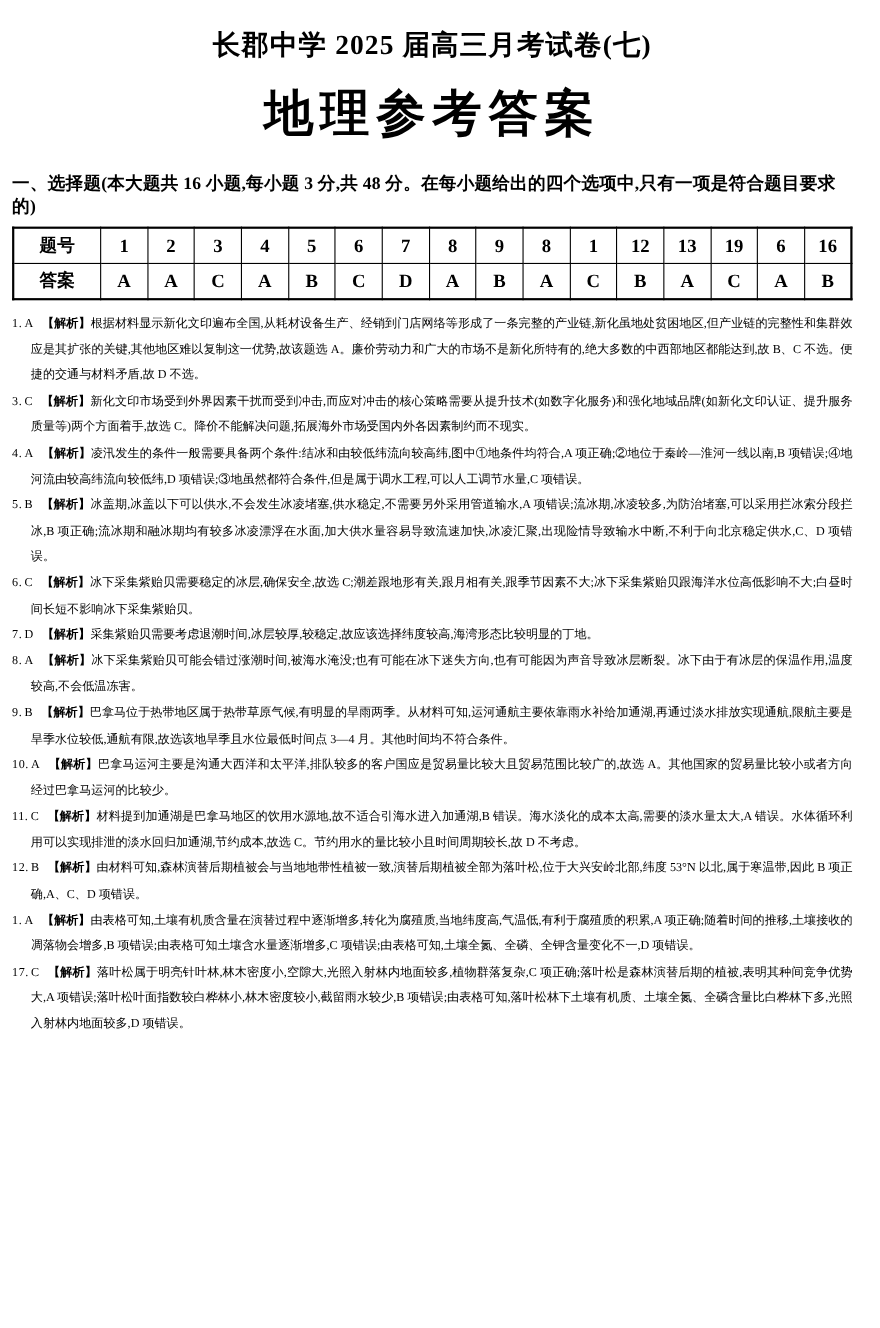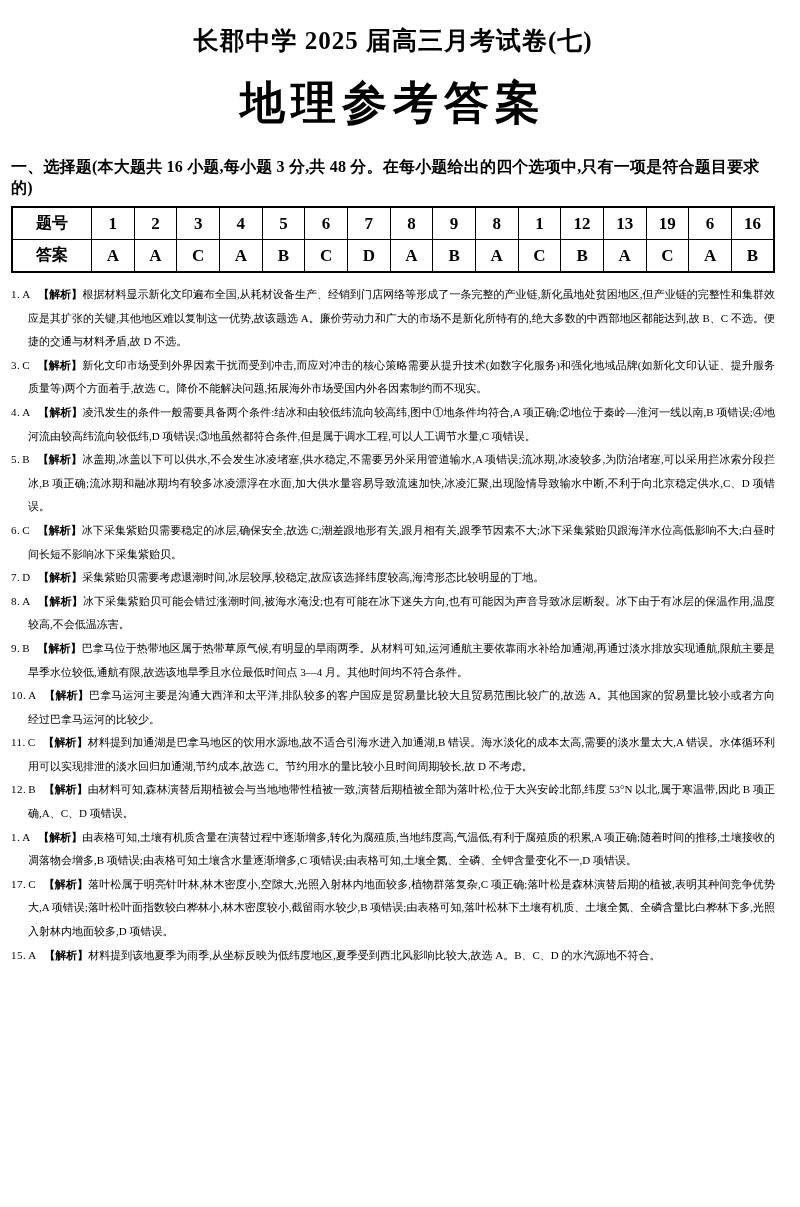--- a/index.html
+++ b/index.html
@@ -137,16 +137,15 @@
   <p class="exp"><span class="num">10.</span><span class="ans">A</span><span class="tag">【解析】</span><span class="txt">巴拿马运河主要是沟通大西洋和太平洋,排队较多的客户国应是贸易量比较大且贸易范围比较广的,故选 A。其他国家的贸易量比较小或者方向经过巴拿马运河的比较少。</span></p>
 
   <p class="exp"><span class="num">11.</span><span class="ans">C</span><span class="tag">【解析】</span><span class="txt">材料提到加通湖是巴拿马地区的饮用水源地,故不适合引海水进入加通湖,B 错误。海水淡化的成本太高,需要的淡水量太大,A 错误。水体循环利用可以实现排泄的淡水回归加通湖,节约成本,故选 C。节约用水的量比较小且时间周期较长,故 D 不考虑。</span></p>
 
   <p class="exp"><span class="num">12.</span><span class="ans">B</span><span class="tag">【解析】</span><span class="txt">由材料可知,森林演替后期植被会与当地地带性植被一致,演替后期植被全部为落叶松,位于大兴安岭北部,纬度 53°N 以北,属于寒温带,因此 B 项正确,A、C、D 项错误。</span></p>
 
   <p class="exp"><span class="num">1.</span><span class="ans">A</span><span class="tag">【解析】</span><span class="txt">由表格可知,土壤有机质含量在演替过程中逐渐增多,转化为腐殖质,当地纬度高,气温低,有利于腐殖质的积累,A 项正确;随着时间的推移,土壤接收的凋落物会增多,B 项错误;由表格可知土壤含水量逐渐增多,C 项错误;由表格可知,土壤全氮、全磷、全钾含量变化不一,D 项错误。</span></p>
 
   <p class="exp"><span class="num">17.</span><span class="ans">C</span><span class="tag">【解析】</span><span class="txt">落叶松属于明亮针叶林,林木密度小,空隙大,光照入射林内地面较多,植物群落复杂,C 项正确;落叶松是森林演替后期的植被,表明其种间竞争优势大,A 项错误;落叶松叶面指数较白桦林小,林木密度较小,截留雨水较少,B 项错误;由表格可知,落叶松林下土壤有机质、土壤全氮、全磷含量比白桦林下多,光照入射林内地面较多,D 项错误。</span></p>
 
-  <p class="exp"><span class="num">15.</span><span class="ans">A</span><span class="tag">【解析】</span><span class="txt">材料提到该地夏季为雨季,从坐标反映为低纬度地区,夏季受到西北风影响比较大,故选 A。B、C、D 的水汽源地不符合。</span></p>
 </div>
 
 </div>
 
 </body></html>

